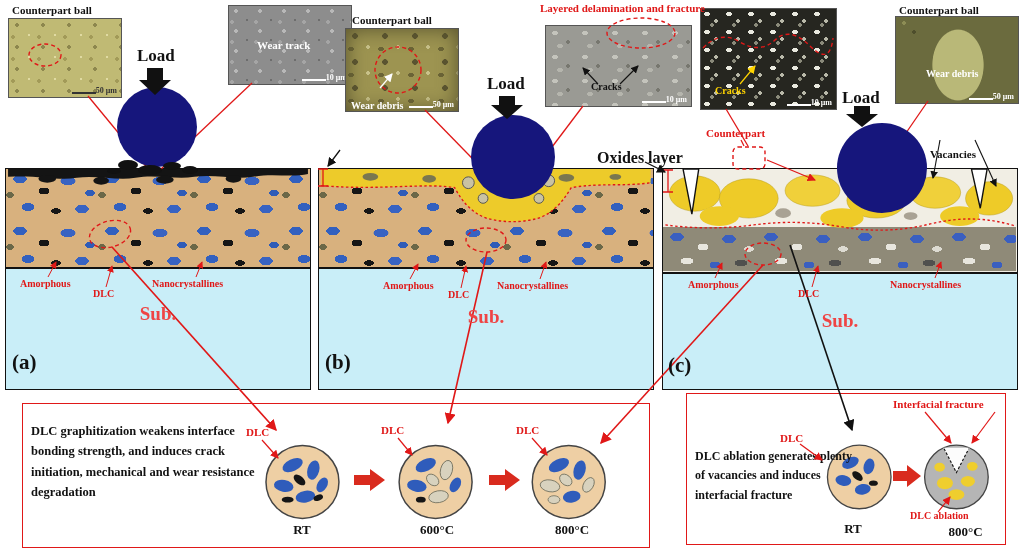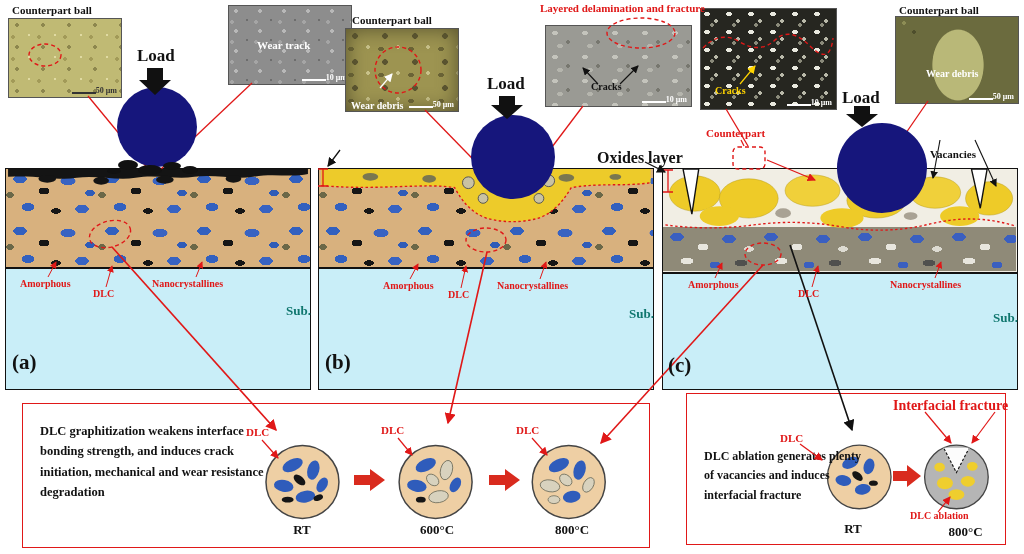--- a/index.html
+++ b/index.html
@@ -9,21 +9,21 @@
   .lbl{position:absolute;z-index:6;font-weight:bold;color:#111;white-space:nowrap;}
   .red{color:#e01818;}
   .white{color:#fff;margin-top:9px;}
   .yellowtxt{color:#ffd400;}
   .micro{position:absolute;z-index:1;overflow:hidden;border:1px solid #555;}
   .mlbl{position:absolute;z-index:2;font-weight:bold;white-space:nowrap;}
   .scalebar{position:absolute;right:4px;bottom:2px;z-index:2;display:flex;flex-direction:row;align-items:flex-end;font-size:8px;font-weight:bold;}
   .scalebar .bar{display:block;width:24px;border-top:2px solid currentColor;margin-bottom:1px;}
   .panel{position:absolute;z-index:1;border:1.5px solid #111;box-sizing:border-box;}
   .sub{position:absolute;z-index:1;border:1.5px solid #111;box-sizing:border-box;background:#c9eef8;}
-  .sub-label{position:absolute;z-index:6;font-weight:bold;font-size:13px;color:#0f766e;text-align:right;}
+  .sub-label{position:absolute;z-index:6;font-weight:bold;font-size:19px;color:#ef4444;text-align:center;}
   .panel-letter{position:absolute;z-index:6;font-weight:bold;font-size:21px;color:#111;}
   .panelsvg{position:absolute;inset:0;width:100%;height:100%;}
   .mottle-a{background-color:#d8b17e;background-image:
     radial-gradient(10px 6px at 14px 10px,#3260bf 68%,transparent 69%),
     radial-gradient(8px 5px at 38px 22px,#161616 68%,transparent 69%),
     radial-gradient(11px 6px at 62px 12px,#3863c2 68%,transparent 69%),
     radial-gradient(7px 5px at 84px 24px,#2f5cb8 68%,transparent 69%),
     radial-gradient(9px 6px at 22px 38px,#3260bf 68%,transparent 69%),
     radial-gradient(7px 4px at 50px 42px,#161616 68%,transparent 69%),
     radial-gradient(10px 6px at 76px 40px,#3863c2 68%,transparent 69%),
@@ -62,21 +62,21 @@
     radial-gradient(3px 2px at 6px 5px,#e9e9df 92%,transparent),
     radial-gradient(2px 2px at 15px 12px,#b9b9a9 92%,transparent),
     radial-gradient(2px 2px at 11px 16px,#8a8a7a 92%,transparent);
     background-size:22px 18px;}
   .speck-m6{background-color:#6b6b3e;background-image:
     radial-gradient(42px 58px at 62px 48px,#b9b878 60%,transparent 62%),
     radial-gradient(2px 2px at 8px 6px,#8d8d55 95%,transparent),
     radial-gradient(2px 2px at 18px 15px,#4e4e2c 95%,transparent);}
   .box{position:absolute;z-index:1;background:#fff;border:1.5px solid #e01818;box-sizing:border-box;}
   .boxsvg{position:absolute;inset:0;width:100%;height:100%;z-index:2;}
-  .boxtext{position:absolute;z-index:6;font-weight:bold;color:#111;line-height:1.62;margin-left:9px;}
+  .boxtext{position:absolute;z-index:6;font-weight:bold;color:#111;line-height:1.62;}
   #overlay{position:absolute;inset:0;width:1024px;height:554px;z-index:4;pointer-events:none;}
 </style>
 </head>
 <body>
 
 <div id="canvas">
 
   <div class="lbl" style="left:12px;top:4px;font-size:11px;">Counterpart ball</div>
   <div class="micro speck-olive" style="left:8px;top:18px;width:112px;height:78px;">
     <div class="scalebar" style="color:#333;">
@@ -254,21 +254,21 @@
       <polygon points="290,52 320,52 305,80" fill="#fcfcfc"></polygon>
       <path d="M291,53 L305,80 L319,53" fill="none" stroke="#111" stroke-width="1.3" stroke-dasharray="3,2"></path>
       <ellipse cx="292" cy="92" rx="9" ry="7" fill="#efce2e"></ellipse>
       <ellipse cx="318" cy="90" rx="8" ry="6" fill="#efce2e"></ellipse>
       <ellipse cx="305" cy="105" rx="9" ry="6" fill="#efce2e"></ellipse>
       <ellipse cx="286" cy="74" rx="6" ry="5" fill="#efce2e"></ellipse>
       <ellipse cx="323" cy="73" rx="6" ry="5" fill="#efce2e"></ellipse>
     </svg>
     <div class="boxtext" style="left:8px;top:53px;width:160px;font-size:12px;">DLC ablation generates plenty of vacancies and induces interfacial fracture</div>
   </div>
-  <div class="lbl red" style="left:893px;top:398px;font-size:14px;">Interfacial fracture</div>
+  <div class="lbl red" style="left:893px;top:398px;font-size:11px;">Interfacial fracture</div>
   <div class="lbl red" style="left:780px;top:432px;font-size:11px;">DLC</div>
   <div class="lbl red" style="left:910px;top:510px;font-size:10px;">DLC ablation</div>
   <div class="lbl" style="left:833px;top:521px;width:40px;text-align:center;font-size:13px;">RT</div>
   <div class="lbl" style="left:938px;top:524px;width:55px;text-align:center;font-size:13px;">800°C</div>
 
   <svg id="overlay" viewBox="0 0 1024 554">
     <defs>
       <marker id="ar" viewBox="0 0 8 8" refX="7" refY="4" markerWidth="7" markerHeight="7" orient="auto">
           <path d="M0,0L8,4L0,8Z" fill="#e01818"></path>
         </marker>

